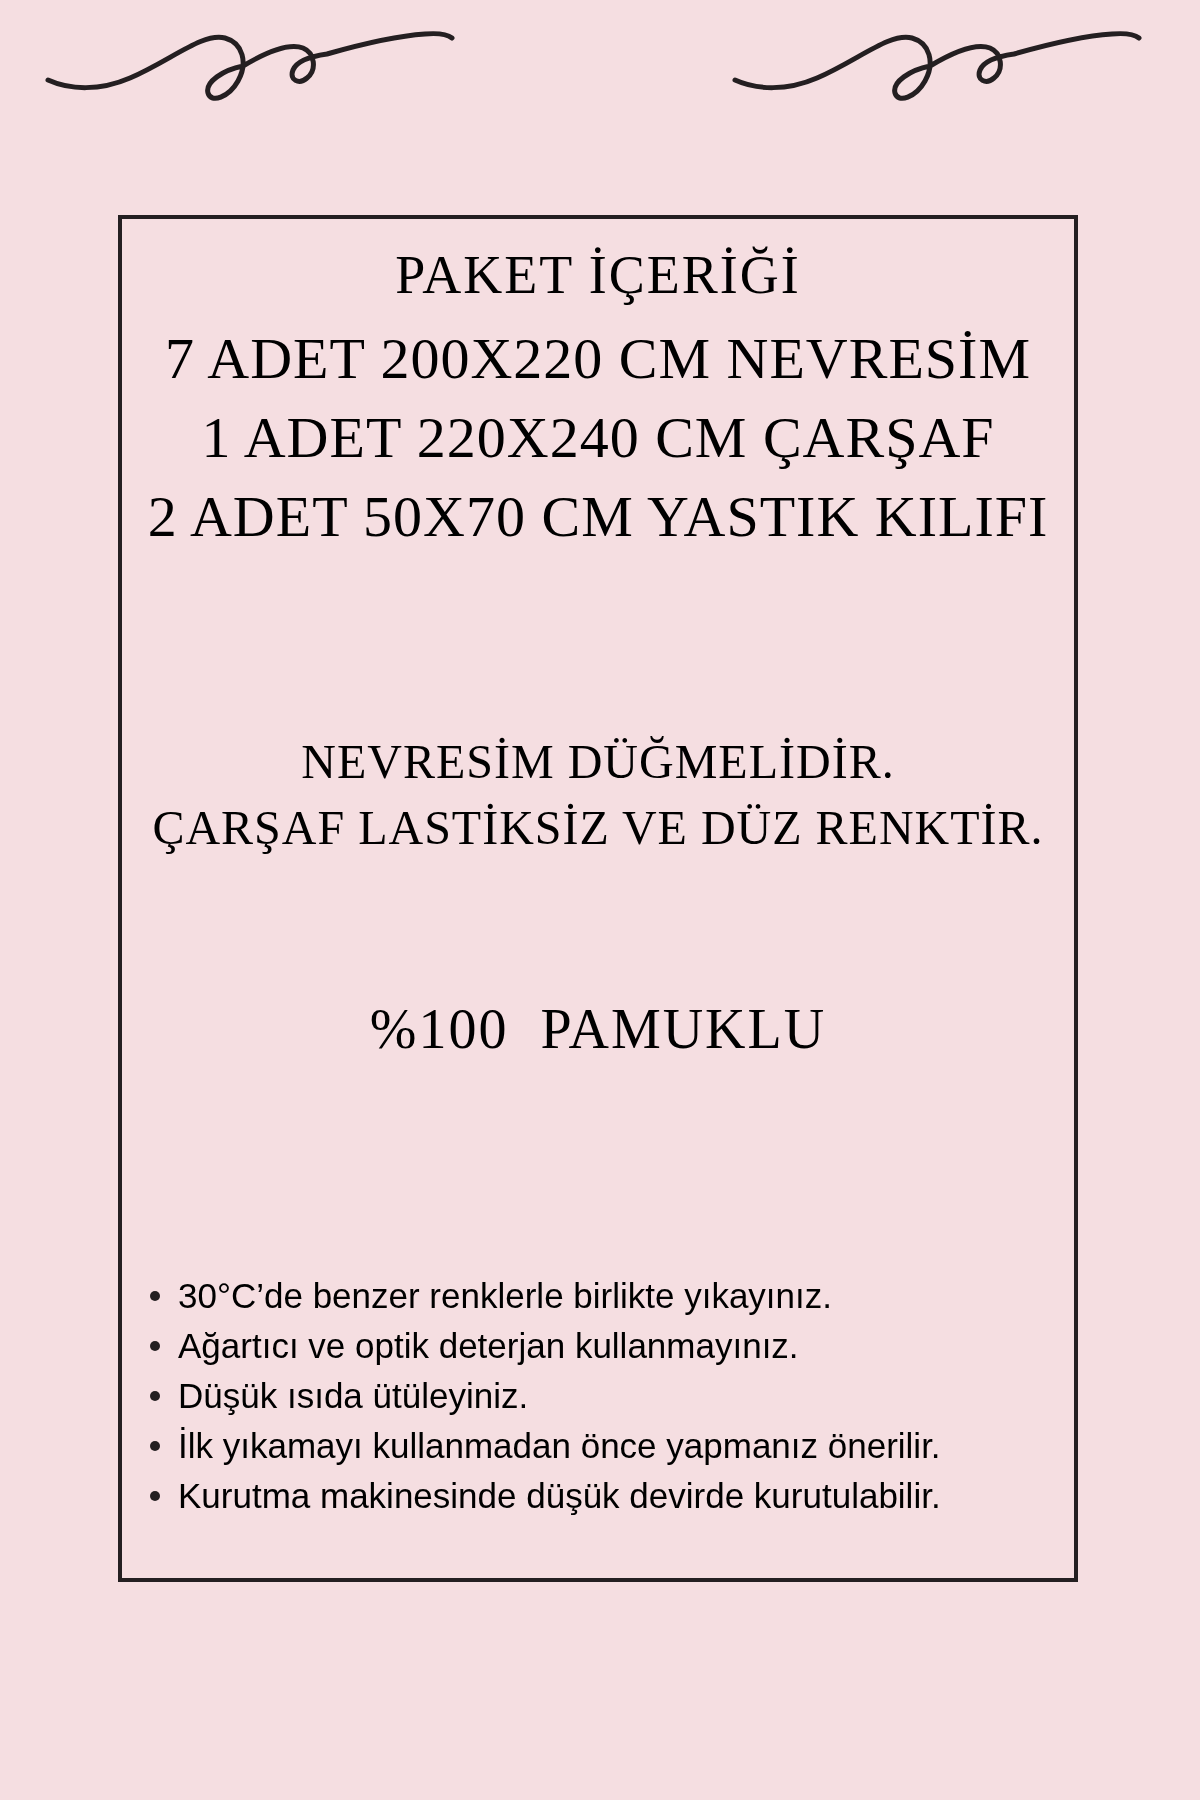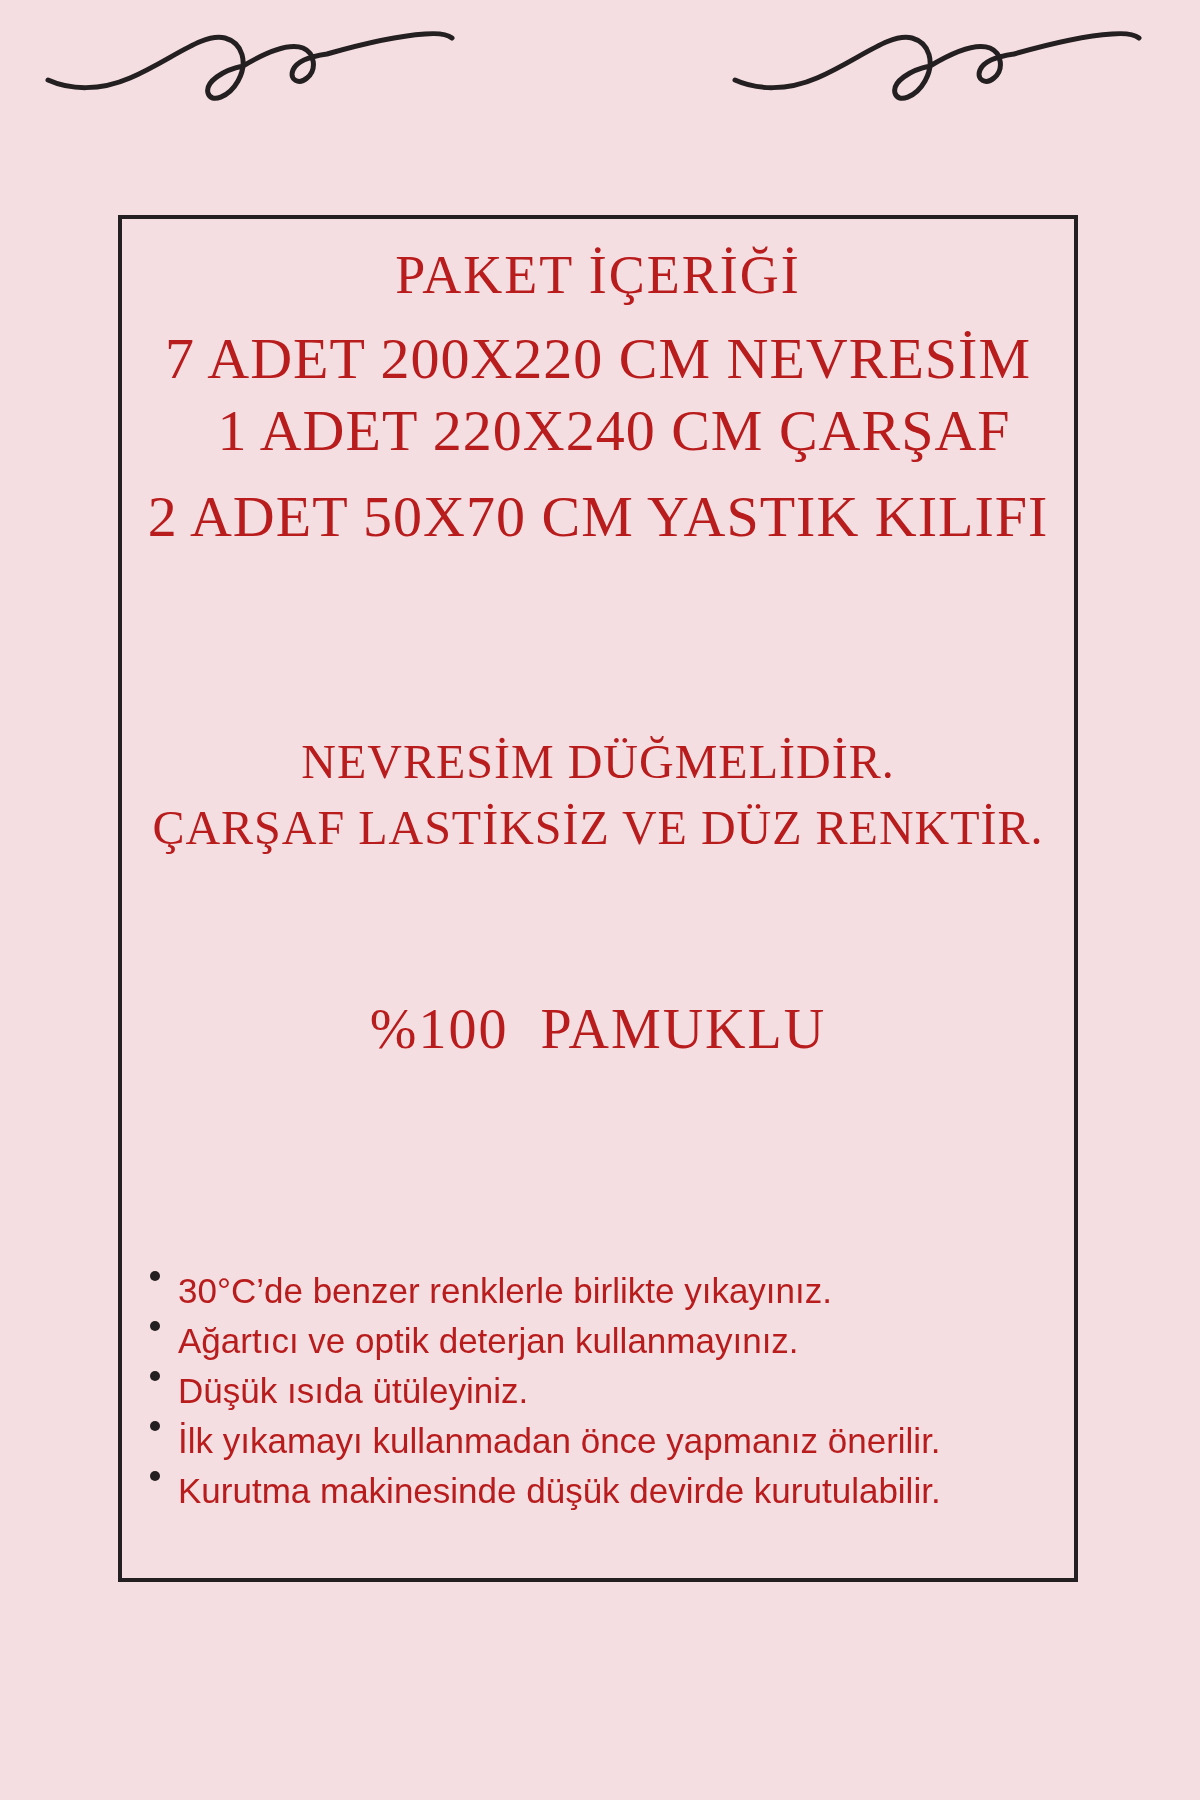--- a/index.html
+++ b/index.html
@@ -2,21 +2,21 @@
 <html><head>
 <meta charset="utf-8">
 <style>
   html, body { margin: 0; padding: 0; }
   .page {
     position: relative;
     width: 1200px;
     height: 1800px;
     background: #f5dee1;
     font-family: "Liberation Serif", serif;
-    color: #b91c1c;
+    color: #000000;
     overflow: hidden;
   }
   .squiggle {
     position: absolute;
     top: 28px;
     width: 410px;
     height: 80px;
   }
   .squiggle-left  { left: 45px; }
   .squiggle-right { left: 732px; }
@@ -38,21 +38,21 @@
   .center-line {
     position: absolute;
     left: 0;
     width: 952px;
     text-align: center;
     white-space: nowrap;
     line-height: 1.0;
   }
   .pkg-title   { top: 29px;  font-size: 54px; letter-spacing: 2px; }
   .pkg-line-0  { top: 111px; font-size: 58px; letter-spacing: 1px; }
-  .pkg-line-1  { top: 183px; font-size: 58px; letter-spacing: 1px; padding-left: 16px; }
+  .pkg-line-1  { top: 190px; font-size: 58px; letter-spacing: 1px; }
   .pkg-line-2  { top: 269px; font-size: 58px; letter-spacing: 1px; }
   .note-line-0 { top: 519px; font-size: 48px; letter-spacing: 1px; }
   .note-line-1 { top: 585px; font-size: 48px; letter-spacing: 1px; }
   .material-line { top: 782px; font-size: 56px; letter-spacing: 2px; white-space: pre; }
   .wash-heading {
     position: absolute;
     left: -10px;
     top: 1010px;
     font-family: "Liberation Sans", sans-serif;
     font-size: 38px;
@@ -65,21 +65,21 @@
     top: 1052px;
     margin: 0;
     padding: 0;
     list-style: none;
     font-family: "Liberation Sans", sans-serif;
     font-size: 35px;
   }
   .wash-list li {
     height: 50px;
     display: flex;
-    align-items: flex-start;
+    align-items: center;
     white-space: nowrap;
   }
   .bullet-dot {
     display: inline-block;
     width: 10px;
     height: 10px;
     border-radius: 50%;
     background: #241f21;
     margin-right: 18px;
     flex: 0 0 auto;

